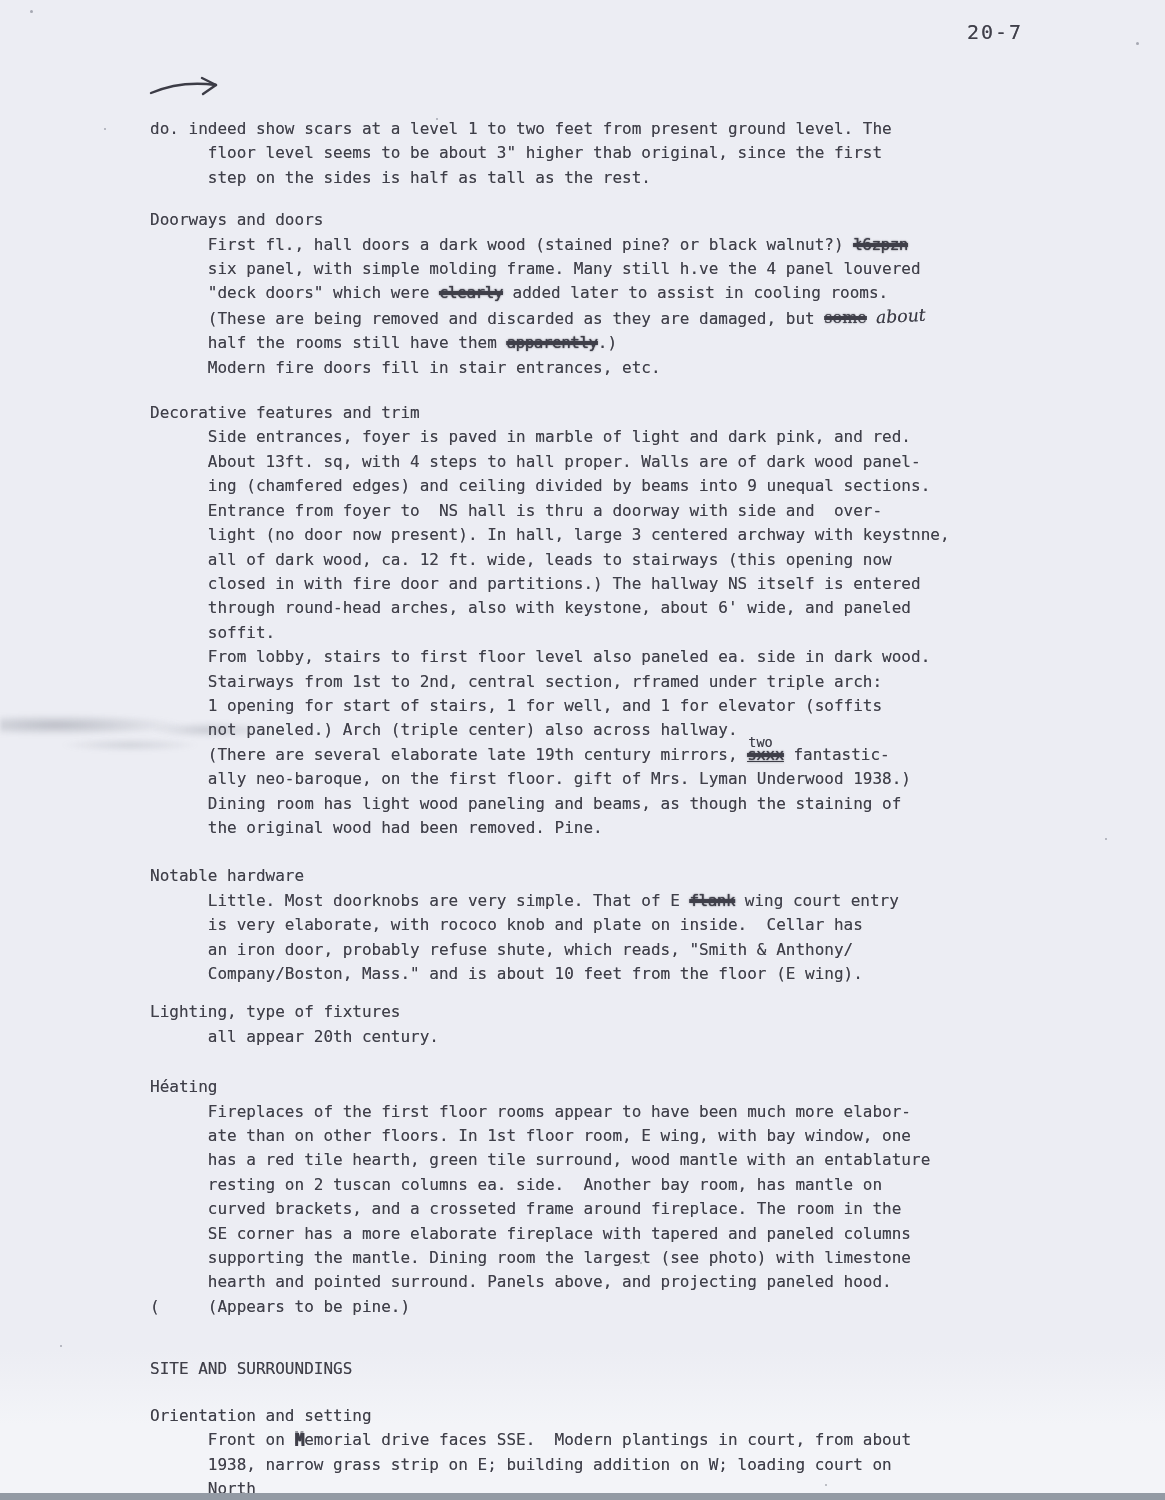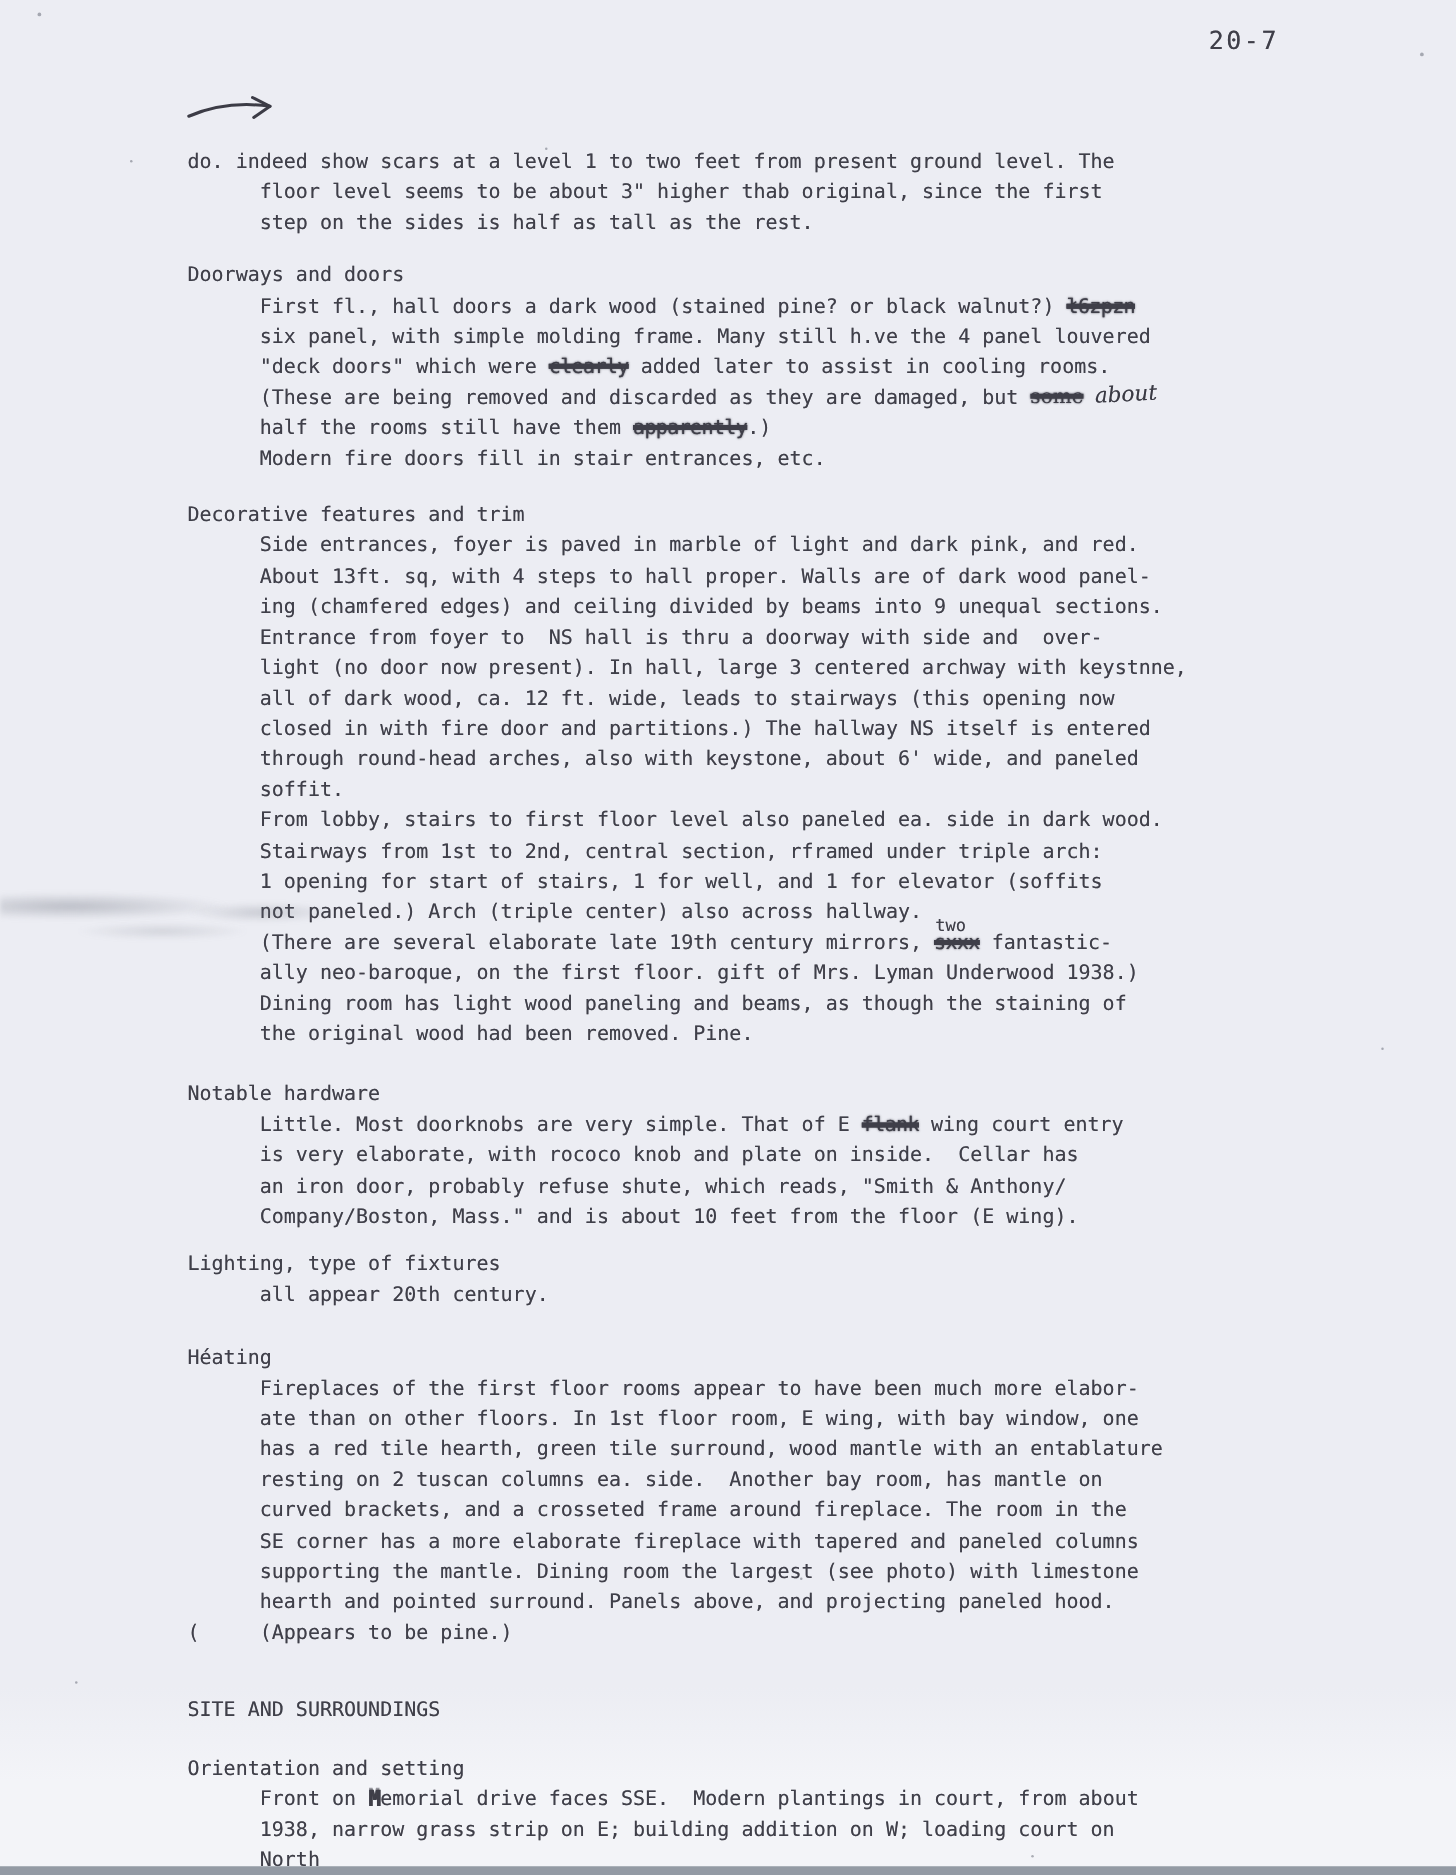--- a/index.html
+++ b/index.html
@@ -42,21 +42,21 @@
     display:inline-block;font-size:1em;
     text-decoration:line-through;text-decoration-thickness:4px;
     text-shadow:0 0 1.5px rgba(55,55,65,.8);
     transform:translateY(-1px);
   }
   .overwrite{
     font-weight:700;display:inline-block;
     text-shadow:1px 0 0 currentColor,0 -1px 0 rgba(60,60,70,.5);
     transform:scaleY(1.12);
   }
-  .stack{position:relative;display:inline-block;}
+  .stack{position:relative;display:inline-block;text-decoration:underline;}
   .stack-top{
     position:absolute;left:1px;bottom:72%;
     font-size:.85em;line-height:1;text-decoration:none;
   }
   
   .smudge{position:absolute;pointer-events:none;filter:blur(2px);}
   .sm1{left:0;top:714px;width:185px;height:22px;
        background:radial-gradient(ellipse at 30% 50%,rgba(110,115,128,.38),rgba(110,115,128,0) 70%);}
   .sm2{left:150px;top:722px;width:120px;height:16px;
        background:radial-gradient(ellipse,rgba(110,115,128,.28),rgba(110,115,128,0) 70%);}

